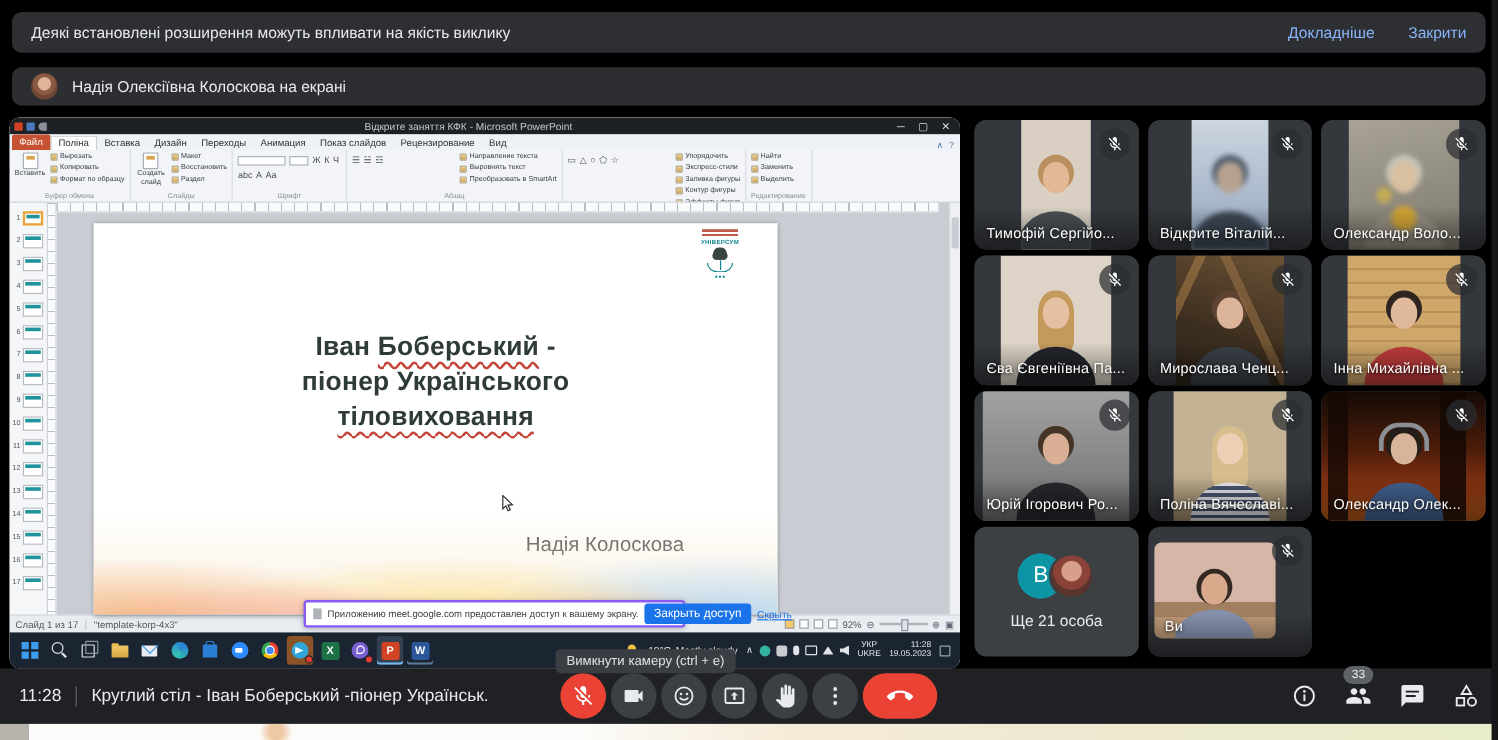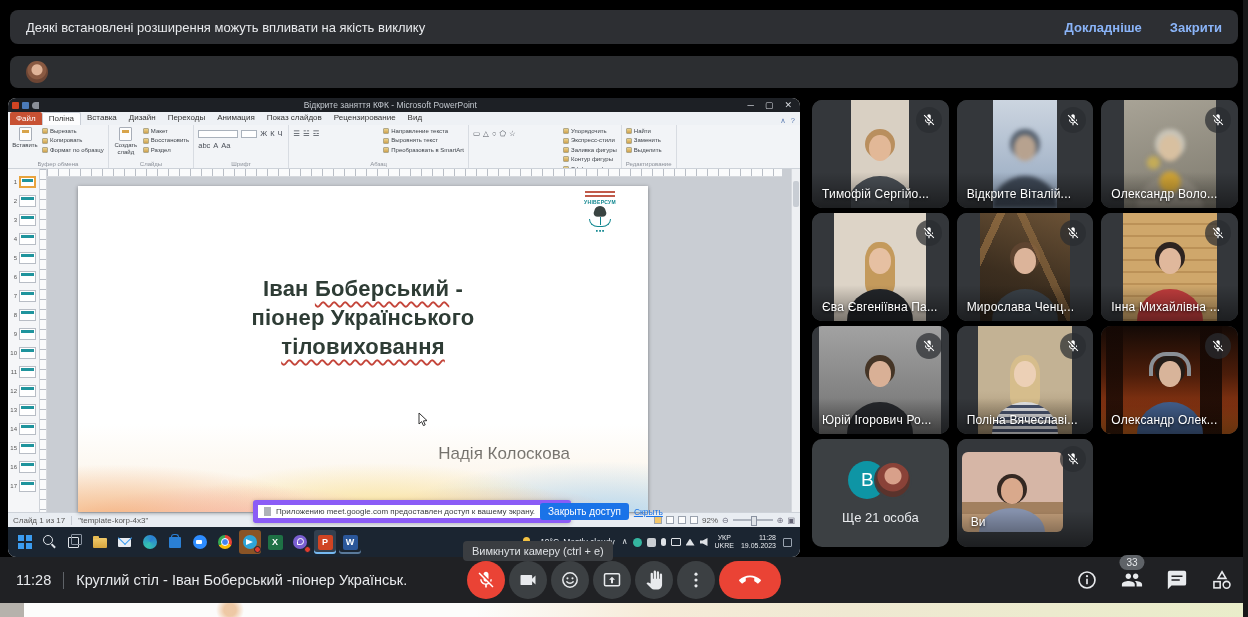--- a/index.html
+++ b/index.html
@@ -6,37 +6,37 @@
   *{box-sizing:border-box;}
   .stage{position:relative;width:1243px;height:617px;background:#000000;overflow:hidden;
          font-family:"Liberation Sans",sans-serif;}
 
   
   .banner{position:absolute;left:10px;width:1228px;background:#2d2f33;border-radius:8px;
           display:flex;align-items:center;padding:0 16px;color:#e8eaed;font-size:13px;}
   .banner.notif{top:10px;height:34px;}
   .banner.presenting{top:56px;height:32px;background:#2c2e31;}
   .banner-links{margin-left:auto;display:flex;gap:28px;}
-  .blink{color:#8ab4f8;font-weight:bold;cursor:pointer;text-decoration:none;font-size:13px;}
+  .blink{color:#8ab4f8;font-weight:normal;cursor:pointer;text-decoration:none;font-size:13px;}
   .pres-avatar{width:22px;height:22px;border-radius:50%;margin-right:12px;flex:0 0 auto;
       background:radial-gradient(circle at 50% 40%, #e0b498 0 5px, #8a5a42 6px 9px, #6e4634 10px);}
 
   
   .share{position:absolute;left:8px;top:98px;width:792px;height:459px;border-radius:8px;
          overflow:hidden;background:#fff;font-family:"Liberation Sans",sans-serif;}
   .ppt-titlebar{height:14px;background:#1d2025;display:flex;align-items:center;color:#c3c8cf;font-size:8.5px;}
   .qat{display:flex;gap:3px;align-items:center;margin-left:4px;}
   .qat i{display:block;width:7px;height:7px;border-radius:1px;}
   .qat .q-ppt{background:#d04423;}
   .qat .q-save{background:#4a7ab8;}
   .qat .q-undo{background:#8a8f98;border-radius:50% 0 0 50%;}
   .ppt-title{flex:1;text-align:center;white-space:nowrap;overflow:hidden;}
   .win-controls{display:flex;gap:11px;margin:0 8px 0 6px;color:#d8dbe0;font-size:9px;line-height:1;}
   .ppt-tabs{height:13px;background:#eef1f5;display:flex;align-items:flex-end;padding-left:2px;font-size:8px;color:#333;}
-  .tabrow{display:flex;height:100%;}
+  .tabrow{display:flex;align-items:flex-end;height:100%;}
   .ppt-tab{padding:1px 6px 1px;white-space:nowrap;}
   .ppt-tab.file{background:#c75133;color:#fff;border-radius:2px 2px 0 0;align-self:stretch;display:flex;align-items:center;}
   .ppt-tab.activetab{background:#fdfdfe;border:1px solid #c9ced6;border-bottom:none;border-radius:2px 2px 0 0;}
   .tabs-right{margin-left:auto;margin-right:5px;display:flex;gap:5px;color:#5a7ab0;font-size:7.5px;align-items:center;}
   .ppt-ribbon{height:44px;background:#f2f4f7;border-bottom:1px solid #cdd2d9;display:flex;overflow:hidden;}
   .rb-group{display:flex;flex-direction:column;border-right:1px solid #d8dce2;padding:2px 4px 0;}
   .rb-content{display:flex;gap:4px;flex:1;}
   .rb-big{width:26px;display:flex;flex-direction:column;align-items:center;gap:1px;
           font-size:6px;color:#3a3f46;text-align:center;line-height:1.1;}
   .rb-bigicon{width:13px;height:14px;background:#fdfdfd;border:1px solid #a8aeb8;border-radius:1px;position:relative;}
@@ -92,21 +92,21 @@
      background:
       radial-gradient(60% 95% at 6% 105%, rgba(244,176,122,.85), rgba(244,176,122,0) 62%),
       radial-gradient(50% 85% at 28% 125%, rgba(248,158,190,.75), transparent 66%),
       radial-gradient(55% 90% at 52% 100%, rgba(250,226,150,.9), transparent 62%),
       radial-gradient(45% 80% at 72% 120%, rgba(246,148,118,.6), transparent 62%),
       radial-gradient(55% 95% at 92% 105%, rgba(168,210,242,.85), transparent 66%),
       linear-gradient(to top, rgba(250,240,224,.95), rgba(255,255,255,0));}
   .cursor{position:absolute;left:340px;top:226px;z-index:3;}
 
   
-  .toast{position:absolute;left:206px;top:331px;width:318px;height:23px;background:#fff;border:5px solid #8b5cf6;
+  .toast{position:absolute;left:206px;top:331px;width:318px;height:23px;background:#fff;border:2px solid #8b5cf6;
       border-radius:3px;box-shadow:0 1px 4px rgba(0,0,0,.25);display:flex;align-items:center;gap:5px;
       padding:0 6px;z-index:6;}
   .toast-ic{width:7px;height:9px;background:#aeb2b8;flex:0 0 auto;}
   .toast-text{font-size:8px;color:#3c4043;white-space:nowrap;}
   .toast-btn{background:#1a73e8;color:#fff;font-size:10px;padding:3px 8px;border-radius:3px;white-space:nowrap;}
   .toast-link{color:#1a73e8;font-size:8.5px;text-decoration:underline;white-space:nowrap;}
 
   
   .ppt-status{height:15px;background:#e9edf2;border-top:1px solid #cdd2d9;display:flex;align-items:center;
       font-size:8px;color:#555;padding:0 5px;gap:6px;}
@@ -264,20 +264,21 @@
   <div class="banner notif">
     <span>Деякі встановлені розширення можуть впливати на якість виклику</span>
     <span class="banner-links">
       <a class="blink">Докладніше</a>
       <a class="blink">Закрити</a>
     </span>
   </div>
 
   <div class="banner presenting">
     <span class="pres-avatar"></span>
+    <span>Надія Олексіївна Колоскова на екрані</span>
   </div>
 
   <div class="share">
     <div class="ppt-titlebar">
       <span class="qat">
         <i class="q-ppt"></i>
         <i class="q-save"></i>
         <i class="q-undo"></i>
       </span>
       <span class="ppt-title">Відкрите заняття КФК  -  Microsoft PowerPoint</span>

